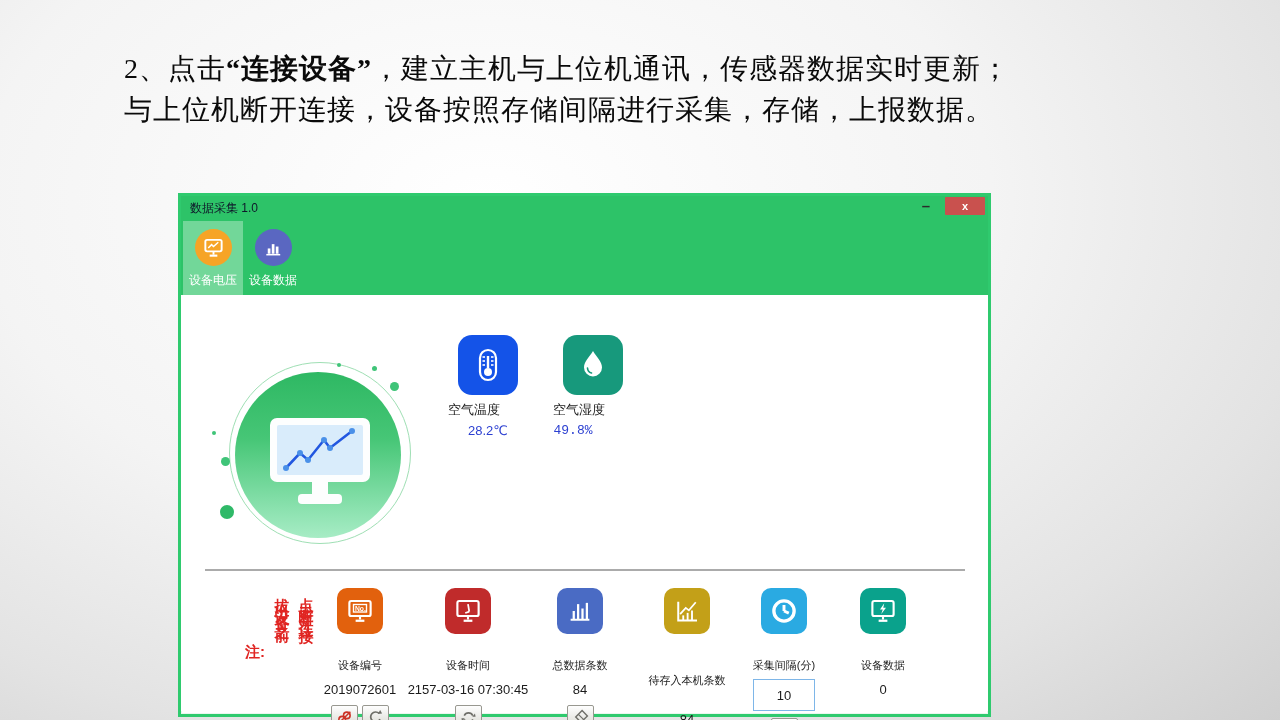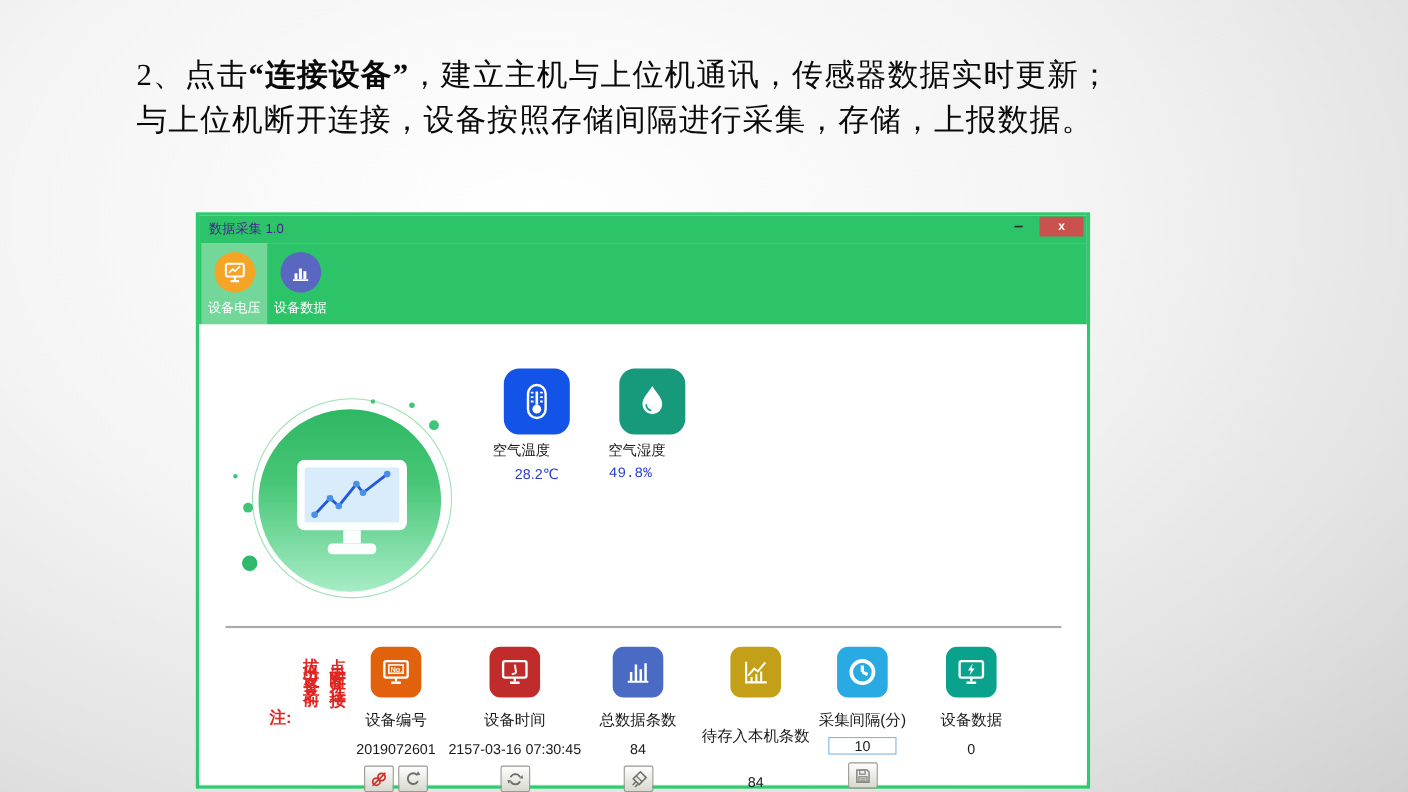--- a/index.html
+++ b/index.html
@@ -22,21 +22,21 @@
   .app-window {
     position:absolute; left:178px; top:193px; width:813px; height:524px;
     background:#ffffff; border:3px solid #2fca6e;
     box-shadow:0 0 0 1px #eaf7ef inset;
   }
   .titlebar {
     position:relative; height:25px; background:#2dc368;
   }
   .titlebar .title {
     position:absolute; left:9px; top:0; line-height:25px;
-    color:#4c1d95; font-size:12px;
+    color:#0f172a; font-size:12px;
   }
   .min-btn {
     position:absolute; right:54px; top:3px; width:16px; height:16px;
     color:#2b2b2b; font-size:15px; font-weight:bold; text-align:center; line-height:14px;
     cursor:default;
   }
   .close-btn {
     position:absolute; right:3px; top:1px; width:40px; height:18px;
     background:#c9514e; border-radius:1px; color:#fff;
     font-size:11px; font-weight:bold; text-align:center; line-height:18px;
@@ -93,24 +93,24 @@
   .stat-col.c4 { left:431px;gap:15px; }
   .stat-col.c5 { left:528px; }
   .stat-col.c6 { left:627px; }
   .stat-icon { width:46px; height:46px; border-radius:10px; display:flex; align-items:center; justify-content:center; }
   .stat-icon.orange  { background:#e2610d; }
   .stat-icon.red     { background:#c02b2b; }
   .stat-icon.blue    { background:#4a6bc4; }
   .stat-icon.gold    { background:#c3a018; }
   .stat-icon.skyblue { background:#2aaae2; }
   .stat-icon.teal    { background:#0aa28c; }
-  .stat-label { margin-top:12px; font-size:14px; color:#1b1b1b; white-space:nowrap; }
+  .stat-label { margin-top:24px; font-size:11px; color:#1b1b1b; white-space:nowrap; }
   .stat-value { margin-top:9px; font-size:13px; color:#1b1b1b; white-space:nowrap; }
   .interval-input {
-    margin-top:6px; width:62px; height:16px; border:1px solid #7eb6e8;
+    margin-top:6px; width:62px; height:32px; border:1px solid #7eb6e8;
     text-align:center; font-size:13px; color:#1b1b1b; background:#fff; outline:none;
   }
   .btn-row { margin-top:8px; display:flex; gap:4px; }
   .mini-btn {
     width:27px; height:24px; border:1px solid #989890; border-radius:2px;
     background:linear-gradient(#fefefe,#d8d8d0);
     display:flex; align-items:center; justify-content:center; cursor:pointer;
   }
 </style>
 </head>

